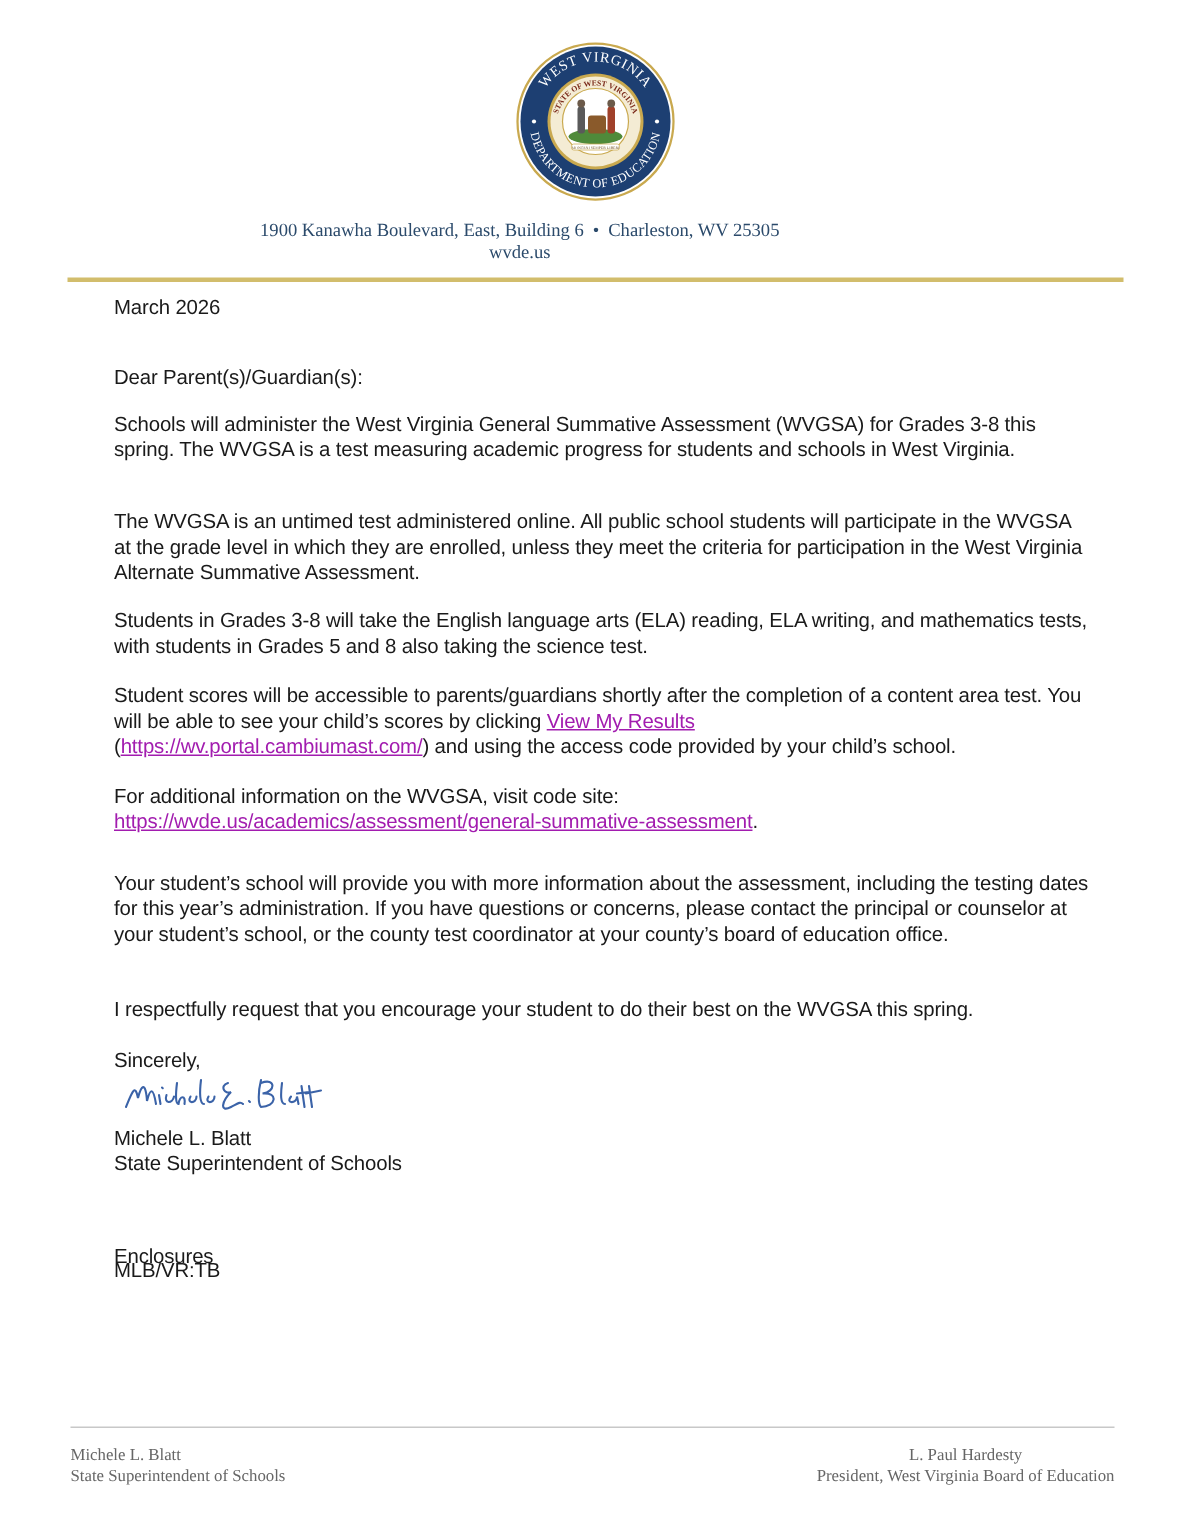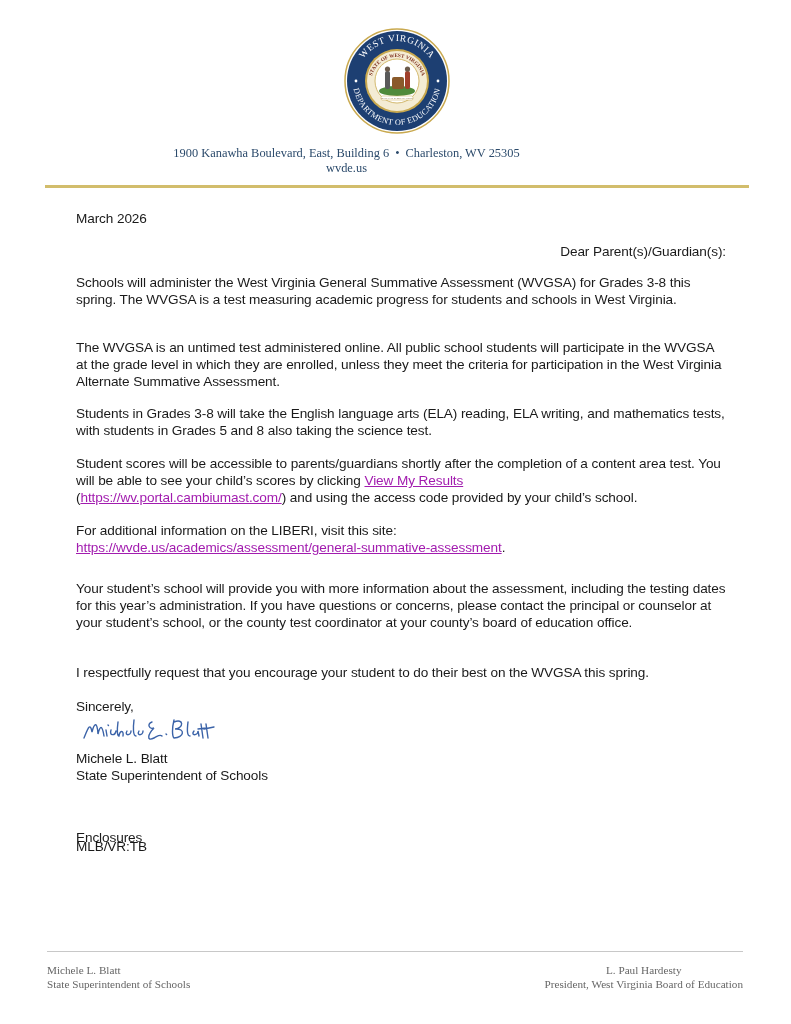--- a/index.html
+++ b/index.html
@@ -11,22 +11,22 @@
              font-family: "Liberation Serif", serif; color: #2b4a6b; font-size: 12.4px; line-height: 15px; }
   .address .bullet { margin: 0 6px; }
 
   .gold-rule { position: absolute; left: 45px; top: 185px; width: 704px; height: 3px; background: #d2bd6c; }
 
   .body-text { position: absolute; left: 76px; width: 650px; font-family: "Liberation Sans", sans-serif;
                font-size: 13.6px; line-height: 17px; color: #1a1a1a; letter-spacing: -0.1px; }
   .body-text p { margin: 0; }
   a.link { color: #a21caf; text-decoration: underline; }
 
-  .p-date { top: 210px; }
-  .p-salute { top: 243px; text-align: right; }
+  .p-date { top: 196px; }
+  .p-salute { top: 243px; }
   .p1 { top: 274px; }
   .p2 { top: 339px; }
   .p3 { top: 405px; }
   .p4 { top: 455px; }
   .p5 { top: 522px; }
   .p6 { top: 580px; }
   .p7 { top: 664px; }
   .p-sincerely { top: 698px; }
   .signature { position: absolute; left: 80px; top: 714px; width: 140px; height: 34px; }
   .p-name { top: 750px; }
@@ -95,21 +95,21 @@
 <div class="body-text p2">
   <p>The WVGSA is an untimed test administered online. All public school students will participate in the WVGSA at the grade level in which they are enrolled, unless they meet the criteria for participation in the West Virginia Alternate Summative Assessment.</p>
 </div>
 <div class="body-text p3">
   <p>Students in Grades 3-8 will take the English language arts (ELA) reading, ELA writing, and mathematics tests, with students in Grades 5 and 8 also taking the science test.</p>
 </div>
 <div class="body-text p4">
   <p><span>Student scores will be accessible to parents/guardians shortly after the completion of a content area test. You will be able to see your child’s scores by clicking </span><a class="link">View My Results</a><br><span>(</span><a class="link">https://wv.portal.cambiumast.com/</a><span>) and using the access code provided by your child’s school.</span></p>
 </div>
 <div class="body-text p5">
-  <p><span>For additional information on the LIBERI, visit this site:</span><br><a class="link">https://wvde.us/academics/assessment/general-summative-assessment</a><span>.</span></p>
+  <p><span>For additional information on the WVGSA, visit code site:</span><br><a class="link">https://wvde.us/academics/assessment/general-summative-assessment</a><span>.</span></p>
 </div>
 <div class="body-text p6">
   <p>Your student’s school will provide you with more information about the assessment, including the testing dates for this year’s administration. If you have questions or concerns, please contact the principal or counselor at your student’s school, or the county test coordinator at your county’s board of education office.</p>
 </div>
 <div class="body-text p7">
   <p>I respectfully request that you encourage your student to do their best on the WVGSA this spring.</p>
 </div>
 
 <div class="body-text p-sincerely">Sincerely,</div>
 

